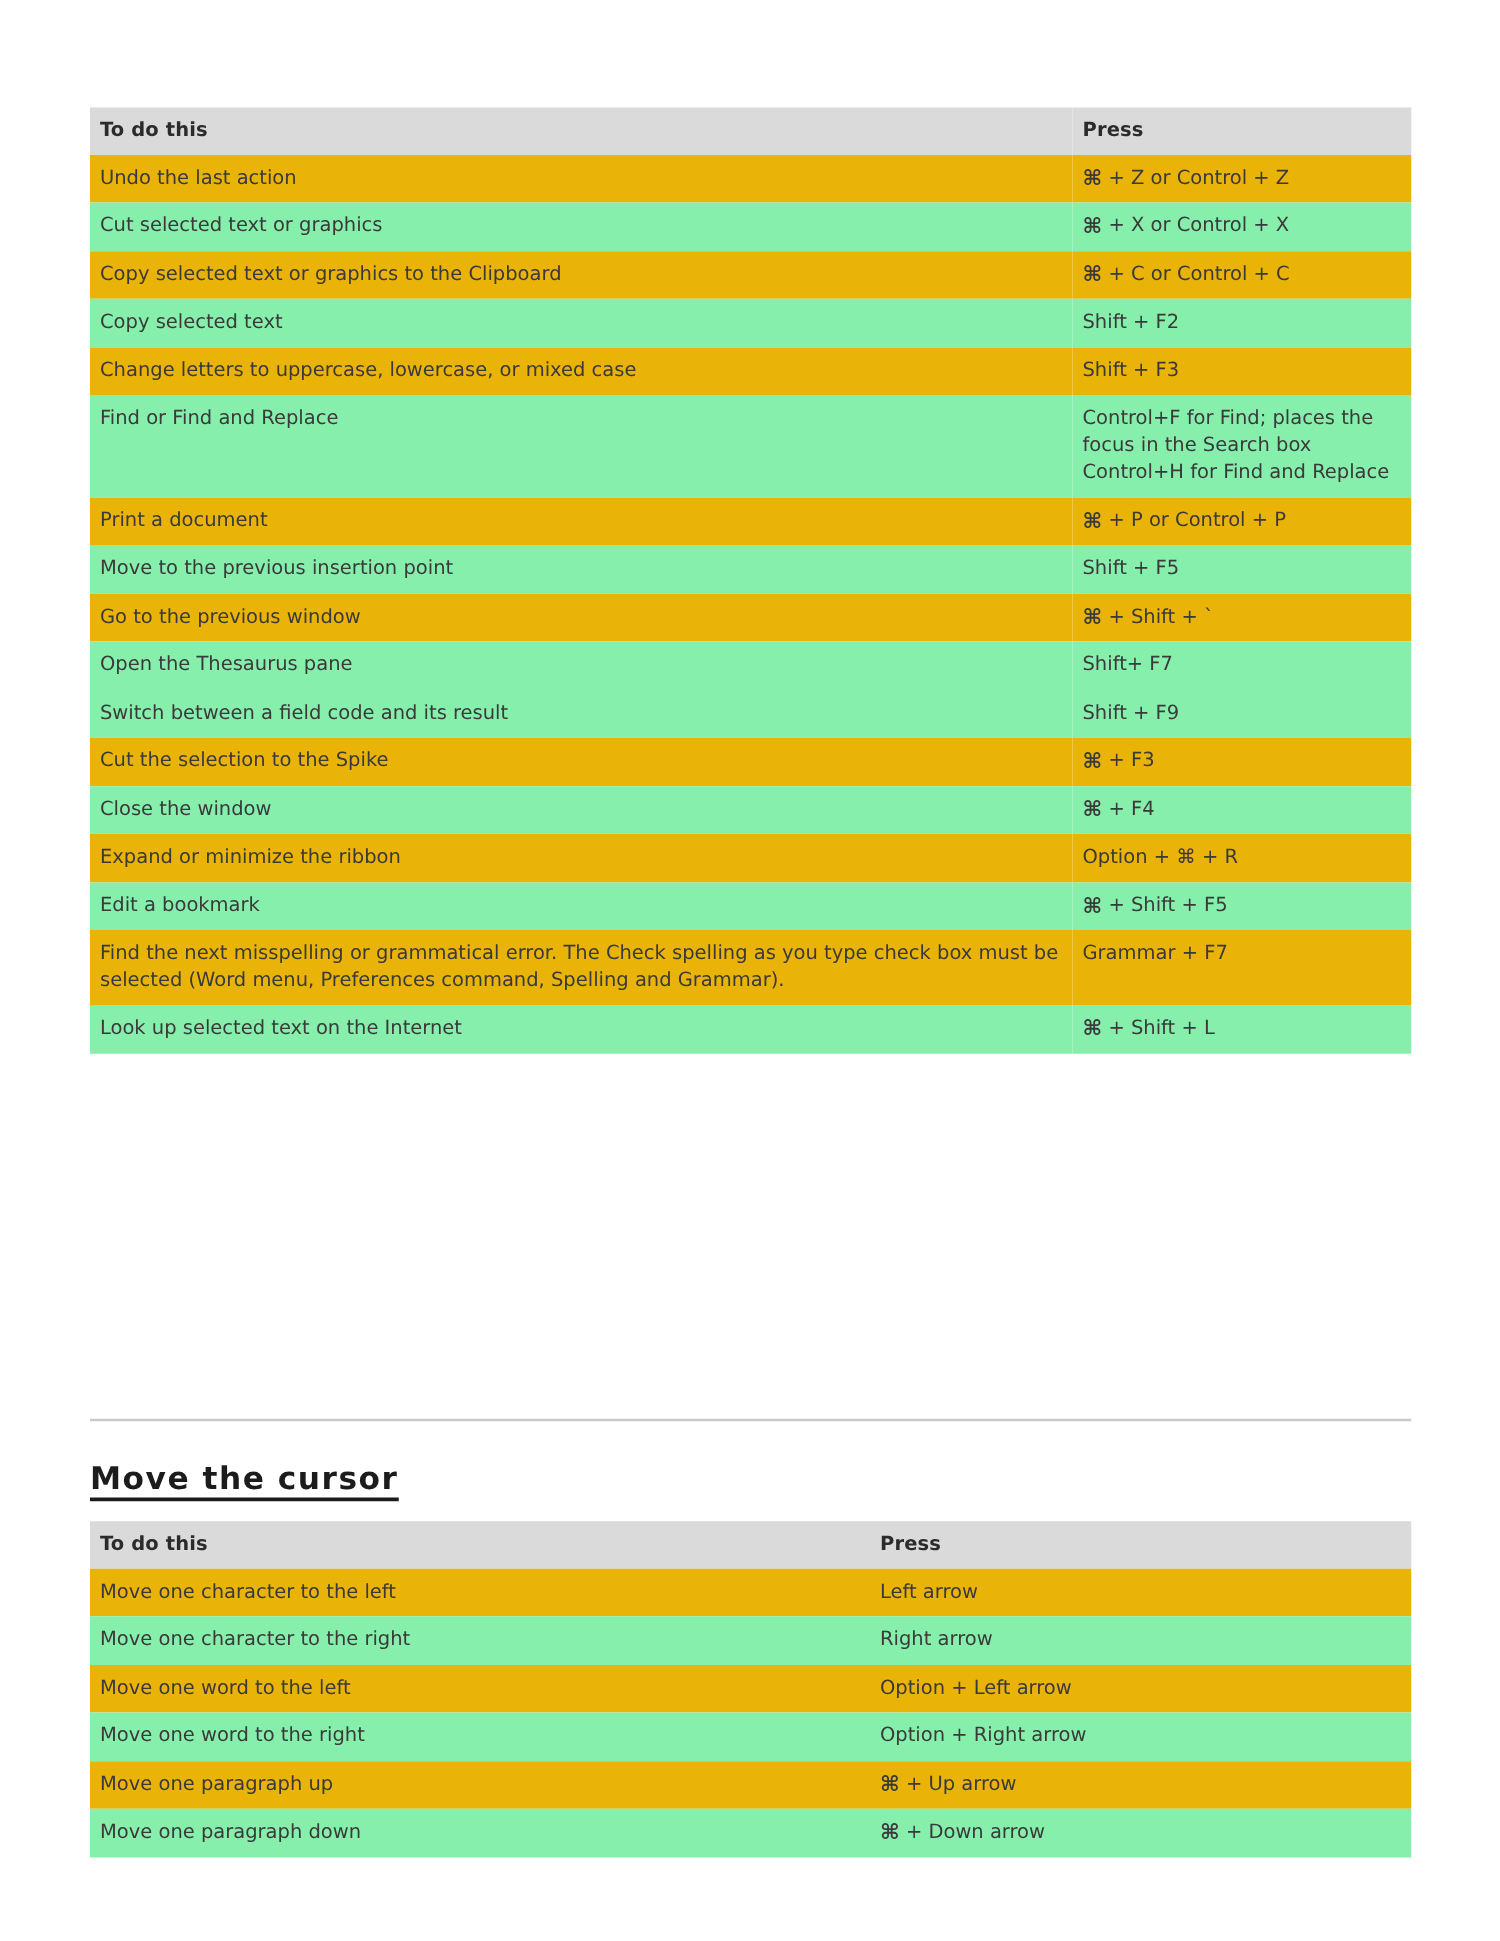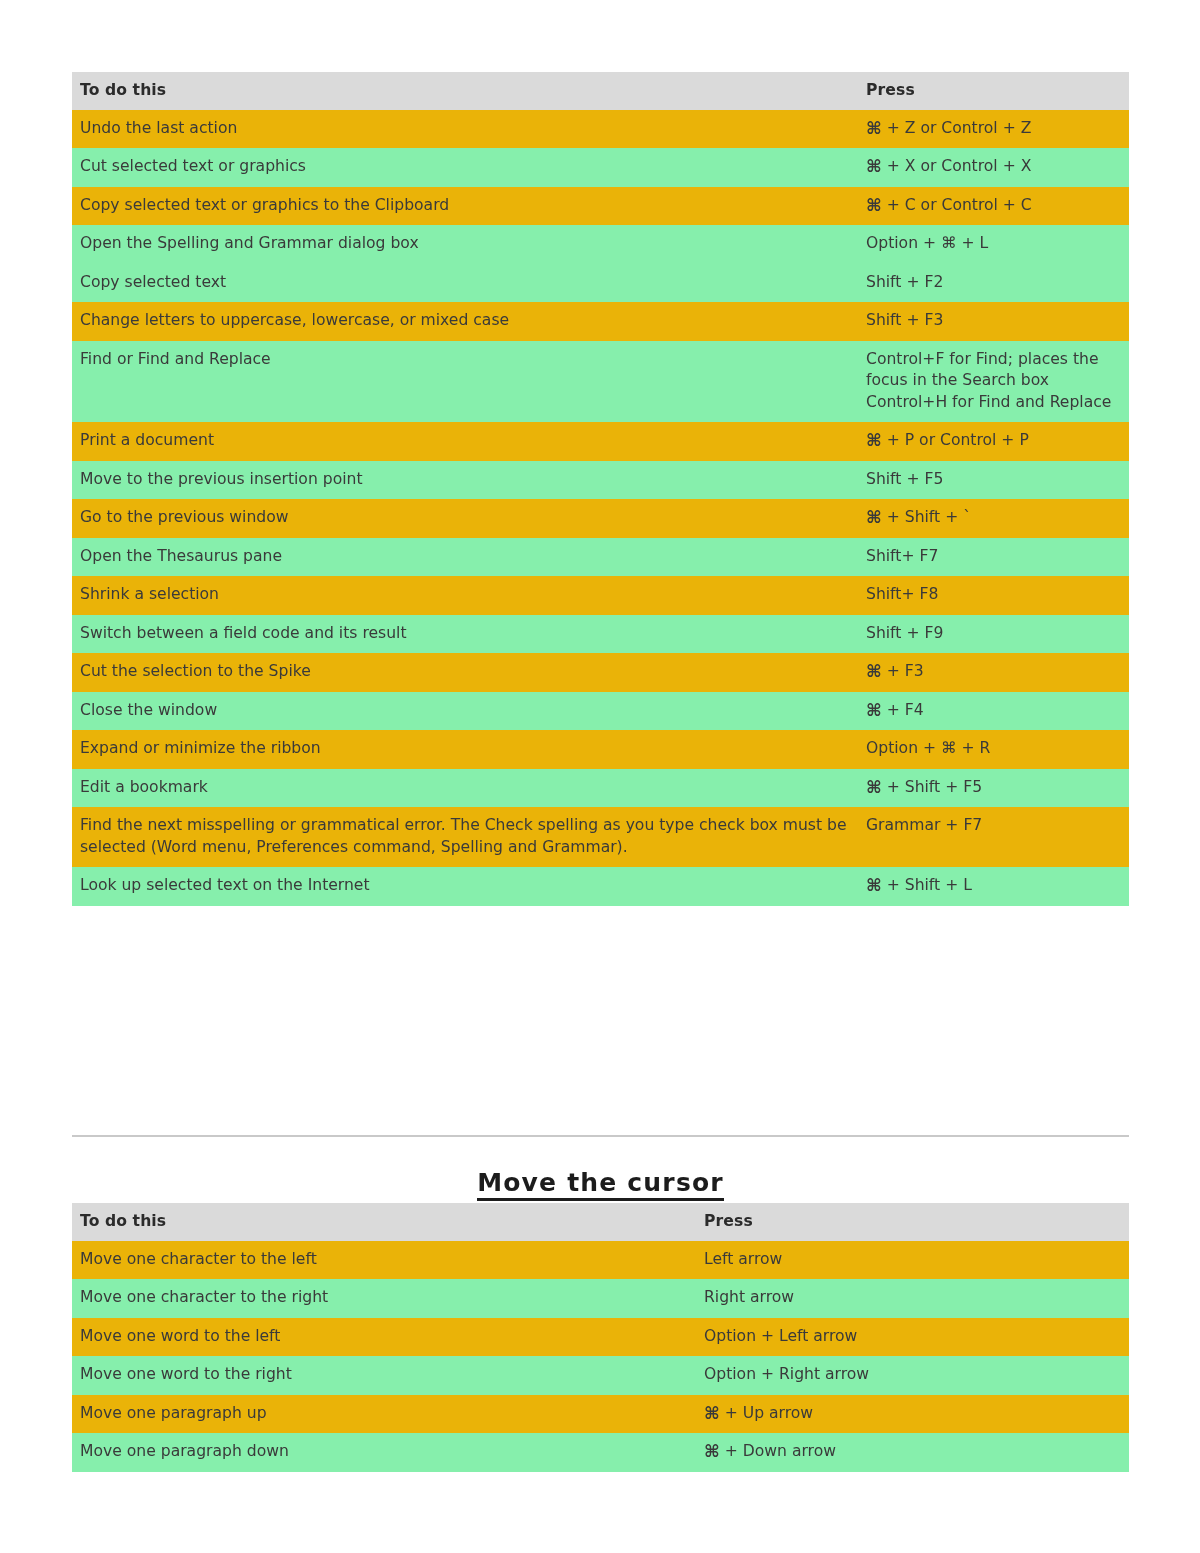--- a/index.html
+++ b/index.html
@@ -26,20 +26,21 @@
 
   
   .sc-table {
     position: absolute;
     left: 72px;
     width: 1057px;
     border-collapse: collapse;
     table-layout: fixed;
     font-size: 15.6px;
     line-height: 1.38;
+    margin-top: 14px;
   }
   #table-shortcuts { top: 72px; }
   #table-cursor    { top: 1203px; }
 
   .sc-table tr.header-row {
     background: #dadada;
   }
   .sc-table tr.header-row td {
     font-weight: bold;
     color: #2b2b2b;
@@ -79,21 +80,20 @@
     height: 2px;
     background: #c9c9c9;
   }
 
   
   .section-heading {
     position: absolute;
     left: 72px;
     top: 1168px;
     width: 1057px;
-    text-align: center;
     font-size: 25px;
     font-weight: bold;
     letter-spacing: 1.2px;
     color: #1c1c1c;
   }
   .section-heading span.ul {
     border-bottom: 3px solid #1c1c1c;
     padding-bottom: 1px;
   }
 
@@ -128,24 +128,20 @@
         </tr>
         <tr class="even">
           <td class="col-do">Cut selected text or graphics</td>
           <td class="col-press cell-lines"><span class="cmd">⌘</span> + X or Control + X</td>
         </tr>
         <tr class="odd">
           <td class="col-do">Copy selected text or graphics to the Clipboard</td>
           <td class="col-press cell-lines"><span class="cmd">⌘</span> + C or Control + C</td>
         </tr>
         <tr class="even">
-          <td class="col-do">Open the Spelling and Grammar dialog box</td>
-          <td class="col-press cell-lines">Option + ⌘ + L</td>
-        </tr>
-        <tr class="even">
           <td class="col-do">Copy selected text</td>
           <td class="col-press cell-lines">Shift + F2</td>
         </tr>
         <tr class="odd">
           <td class="col-do">Change letters to uppercase, lowercase, or mixed case</td>
           <td class="col-press cell-lines">Shift + F3</td>
         </tr>
         <tr class="even">
           <td class="col-do">Find or Find and Replace</td>
           <td class="col-press cell-lines">Control+F for Find; places the focus in the Search box
@@ -159,24 +155,20 @@
           <td class="col-do">Move to the previous insertion point</td>
           <td class="col-press cell-lines">Shift + F5</td>
         </tr>
         <tr class="odd">
           <td class="col-do">Go to the previous window</td>
           <td class="col-press cell-lines"><span class="cmd">⌘</span> + Shift + `</td>
         </tr>
         <tr class="even">
           <td class="col-do">Open the Thesaurus pane</td>
           <td class="col-press cell-lines">Shift+ F7</td>
-        </tr>
-        <tr class="odd">
-          <td class="col-do">Shrink a selection</td>
-          <td class="col-press cell-lines">Shift+ F8</td>
         </tr>
         <tr class="even">
           <td class="col-do">Switch between a field code and its result</td>
           <td class="col-press cell-lines">Shift + F9</td>
         </tr>
         <tr class="odd">
           <td class="col-do">Cut the selection to the Spike</td>
           <td class="col-press cell-lines"><span class="cmd">⌘</span> + F3</td>
         </tr>
         <tr class="even">

